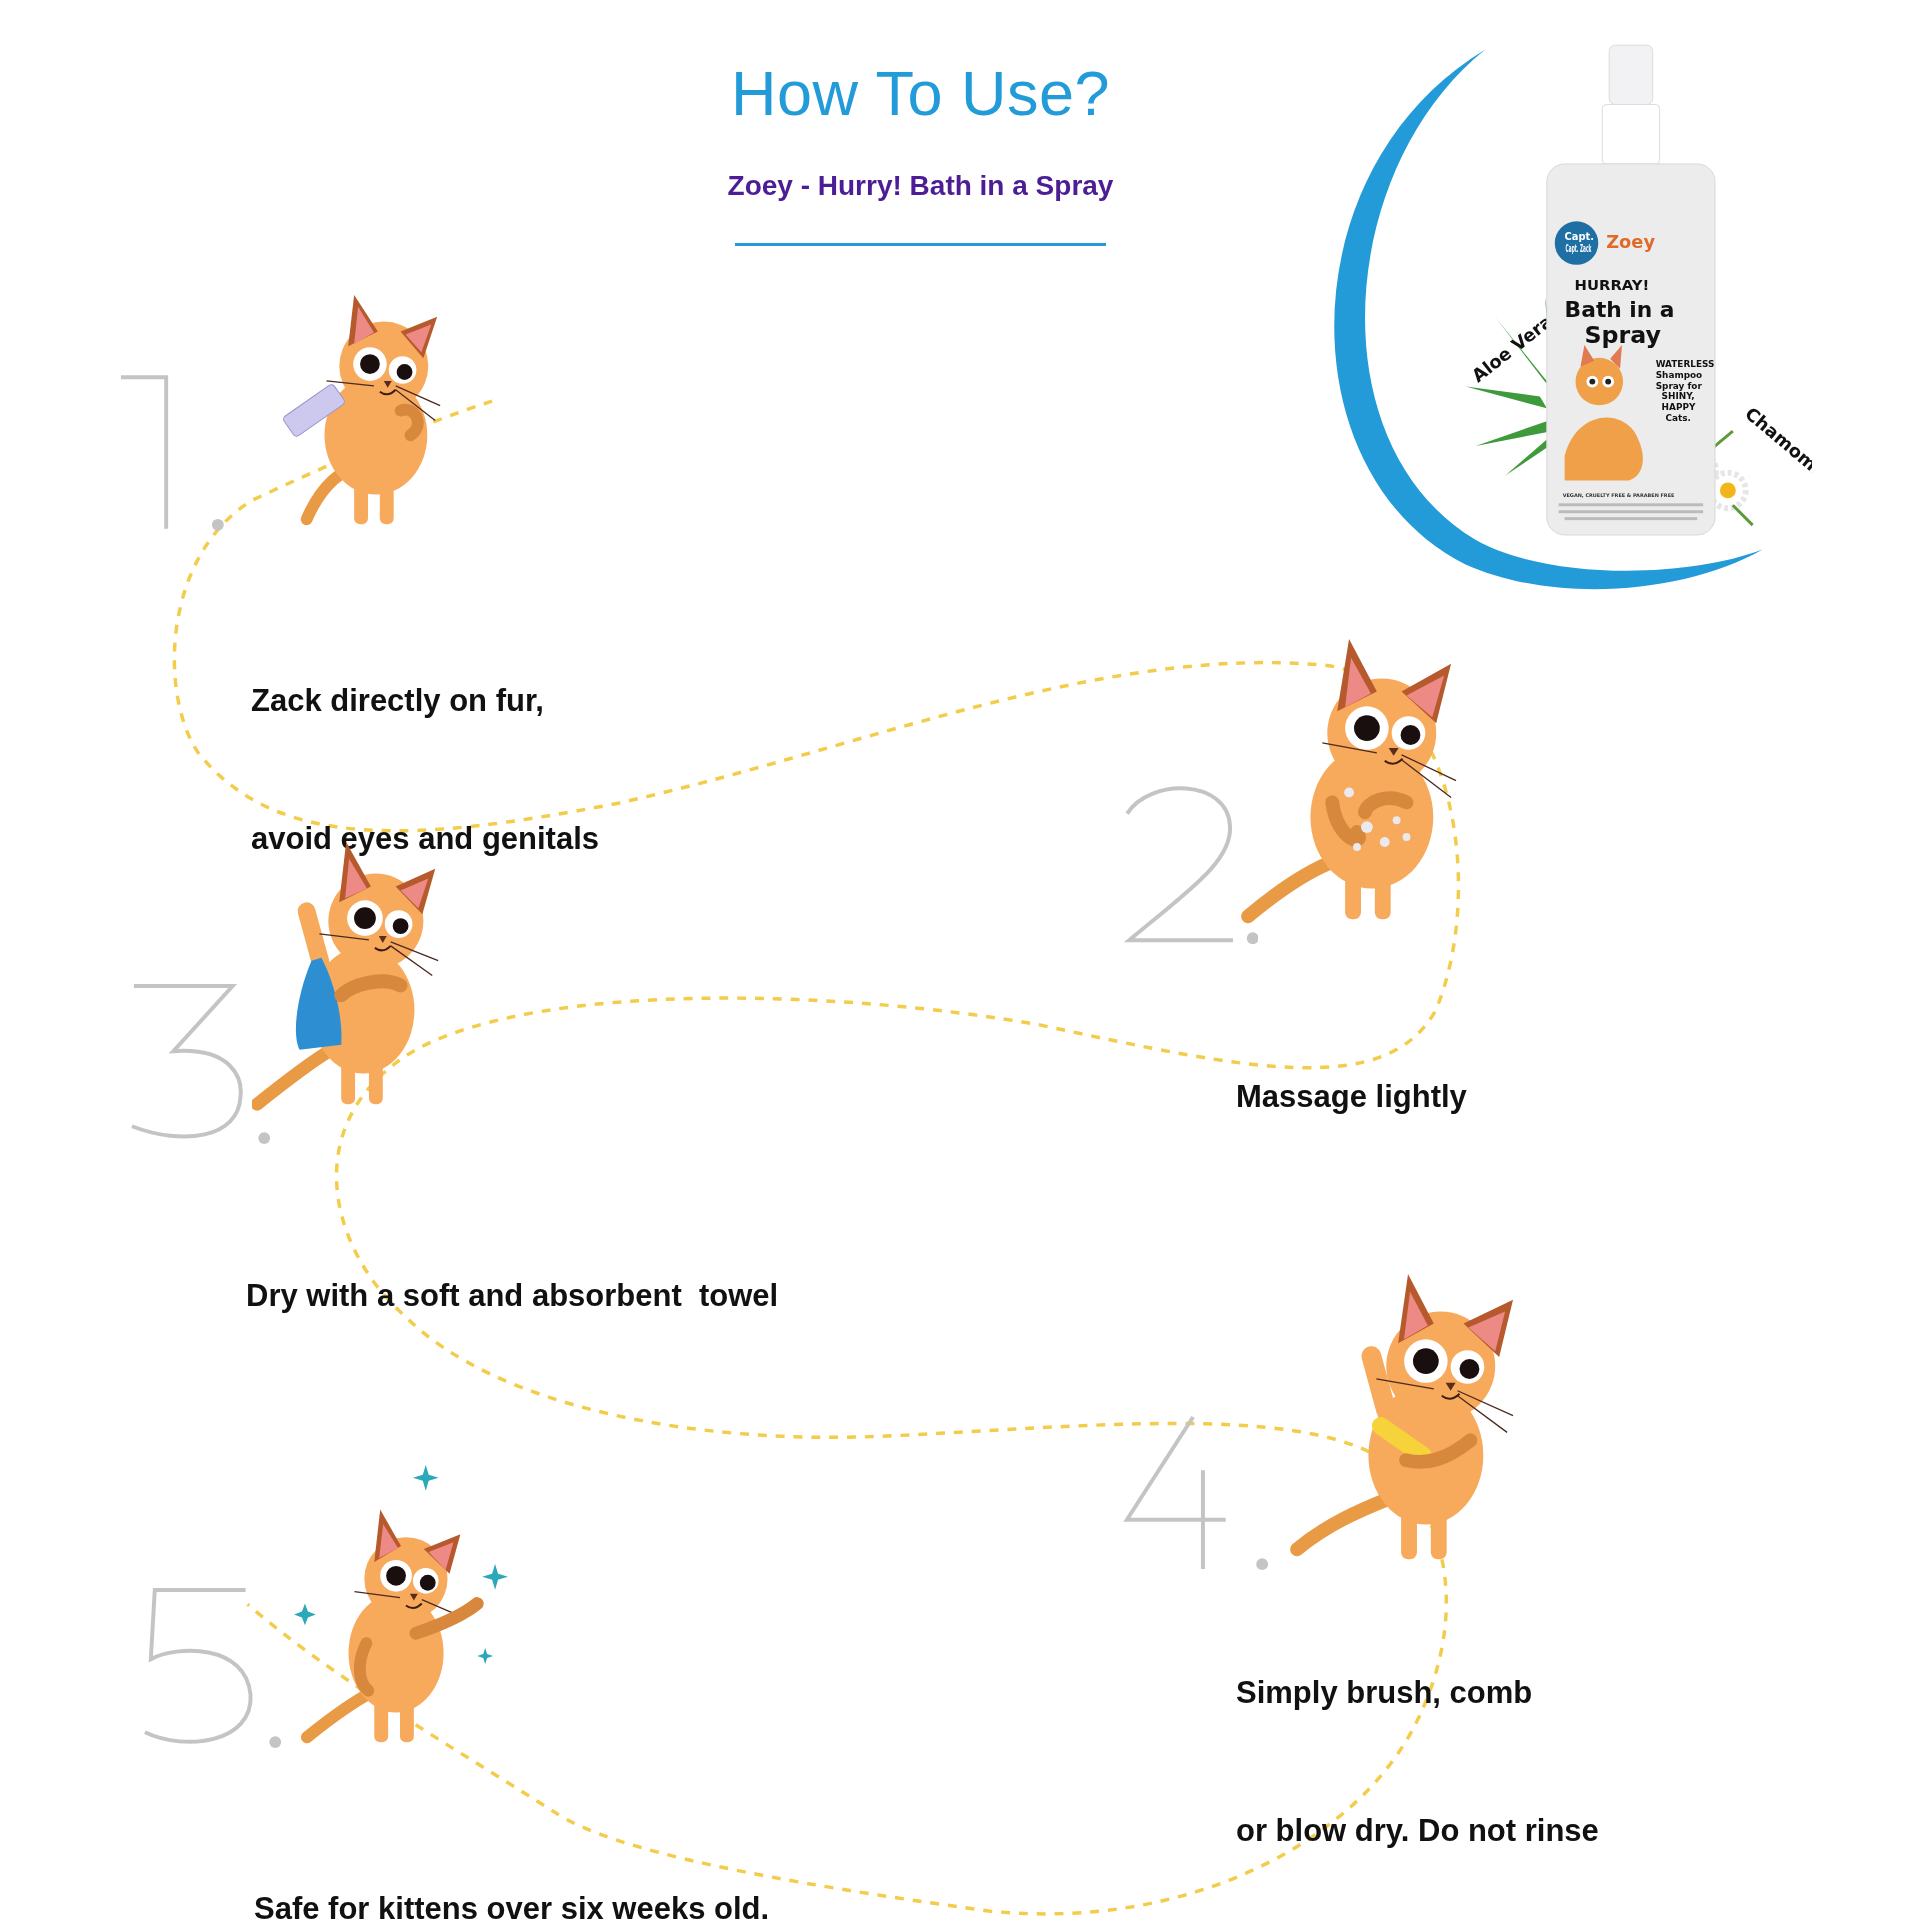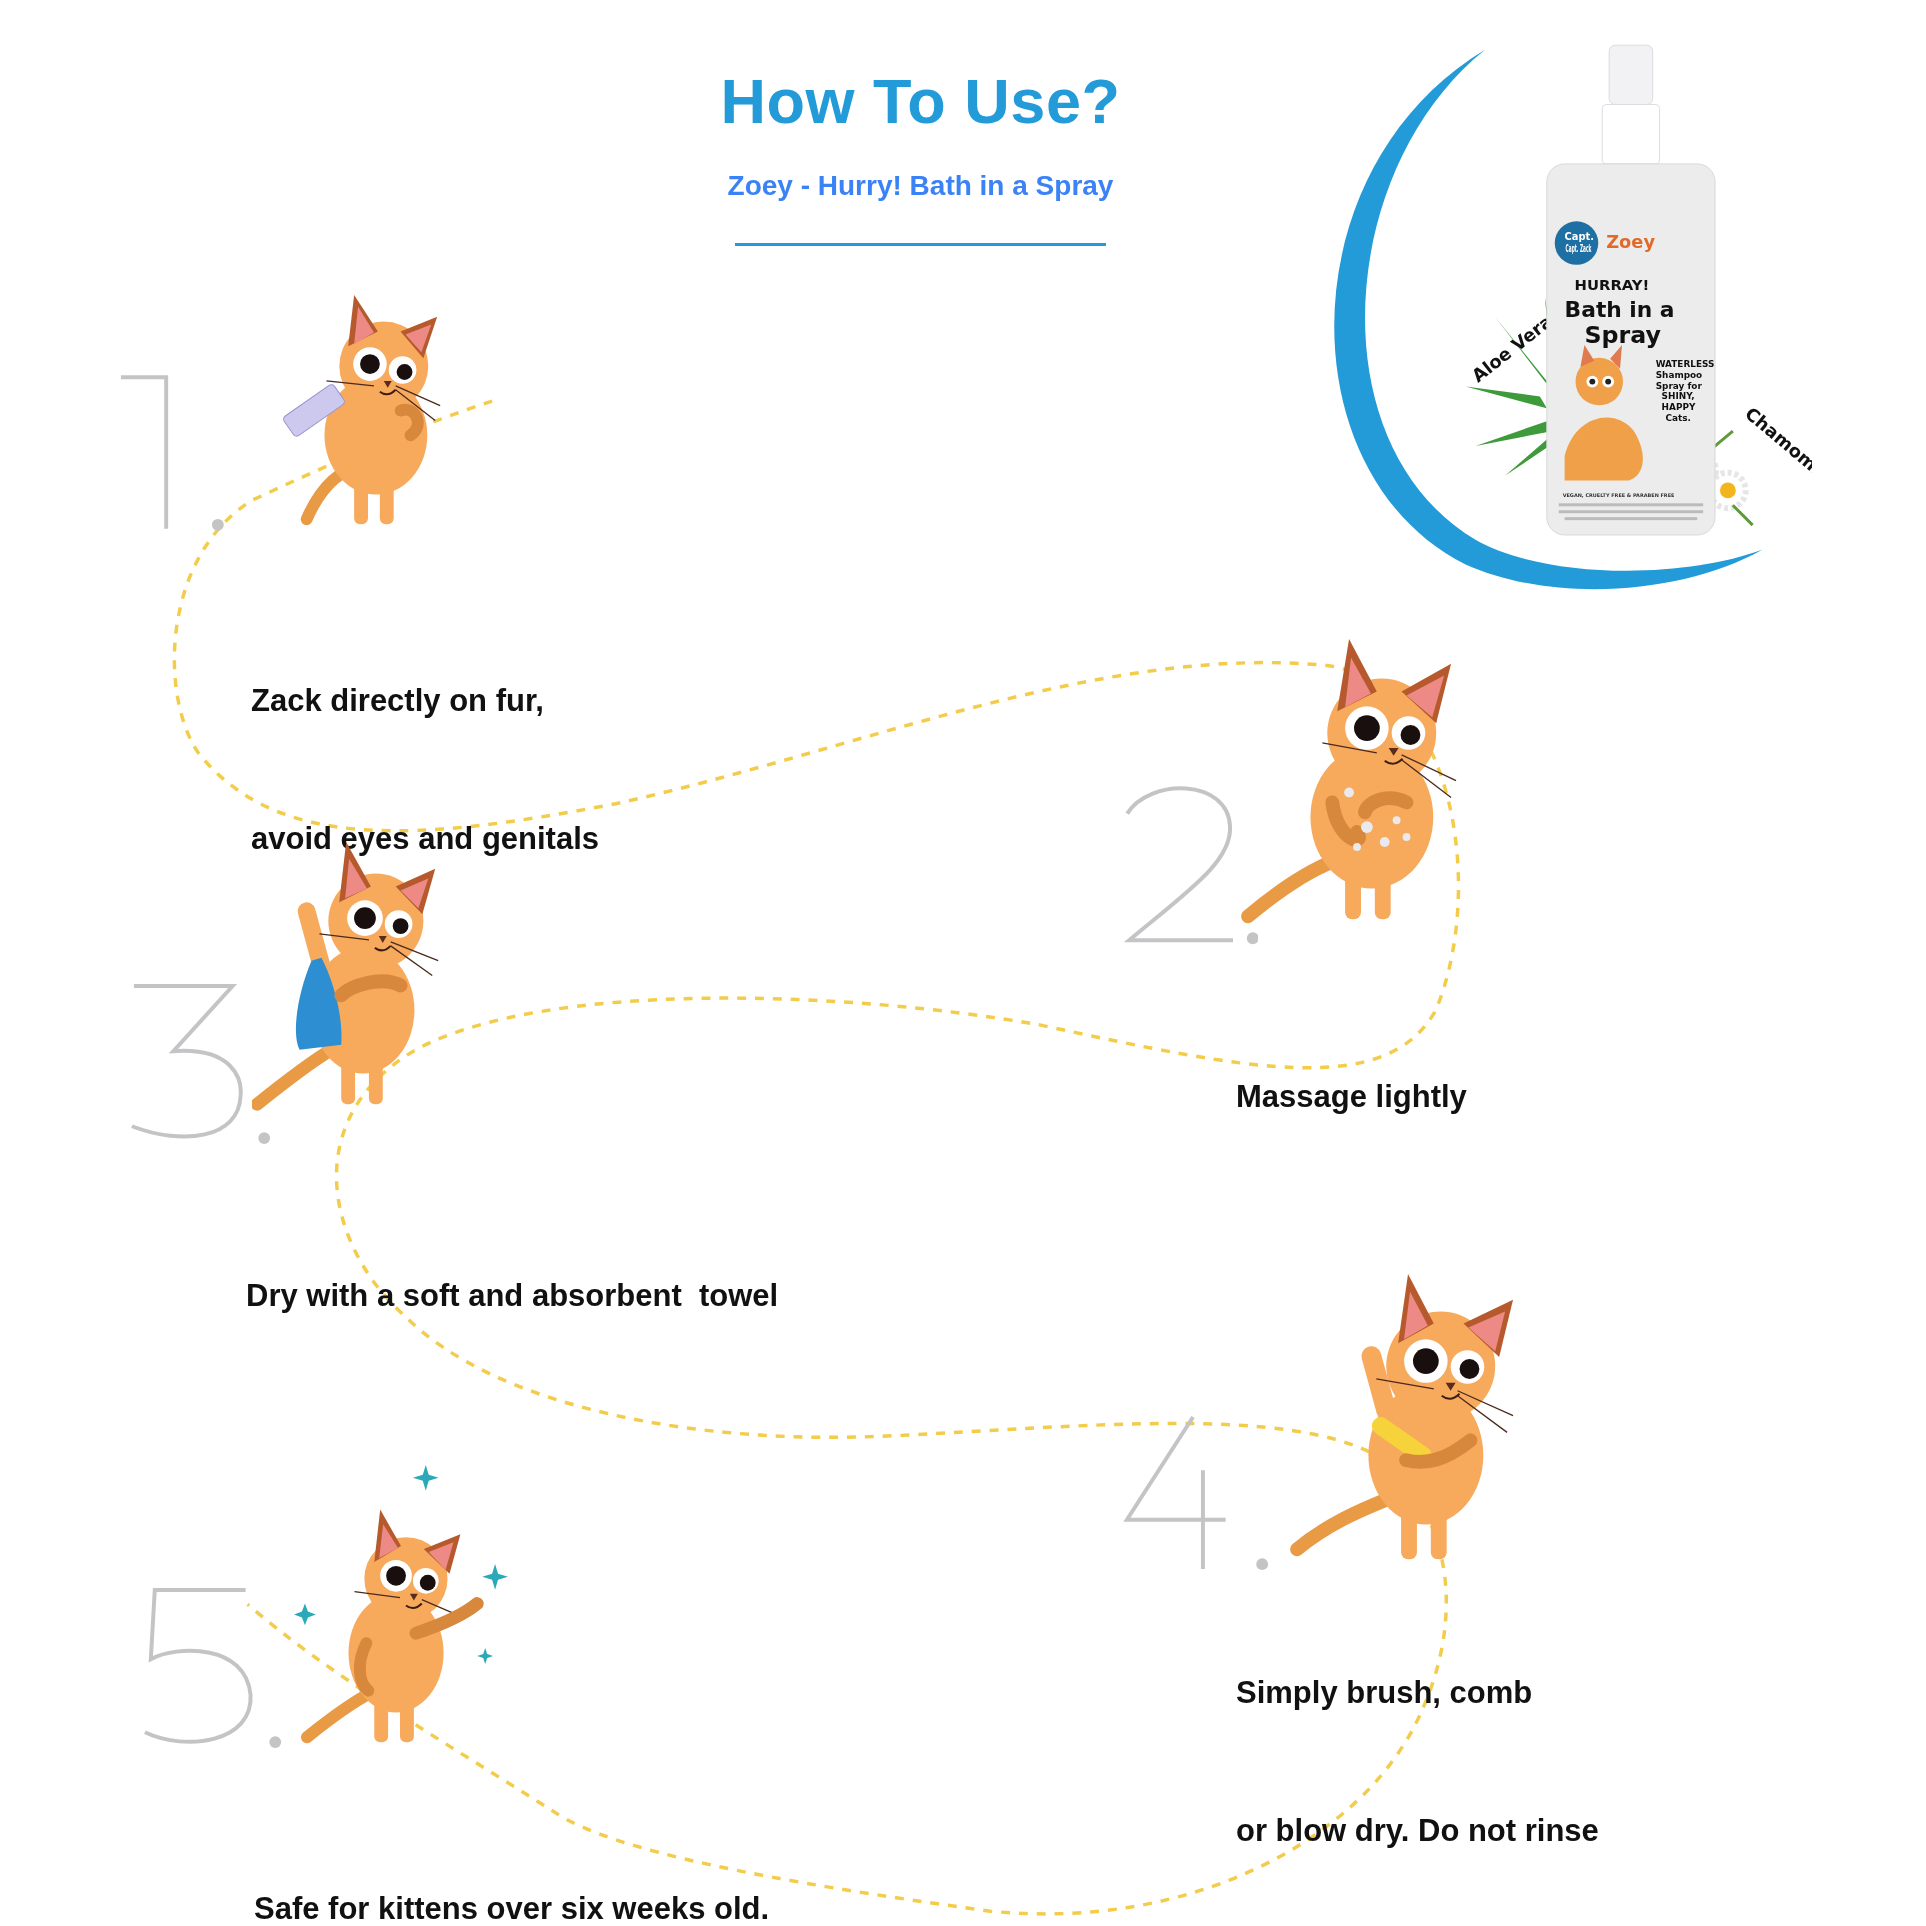--- a/index.html
+++ b/index.html
@@ -1,22 +1,22 @@
 <!DOCTYPE html>
 <html><head>
 <meta charset="utf-8">
 <style>
   html, body { margin: 0; padding: 0; background: #ffffff; }
   body { width: 1927px; height: 1927px; position: relative; overflow: hidden;
          font-family: "Liberation Sans", "DejaVu Sans", sans-serif; color: #111; }
   .abs { position: absolute; }
-  #title { left: 0; width: 1841px; top: 65px; text-align: center; font-size: 63px; font-weight: 700;
+  #title { left: 0; width: 1841px; top: 57px; text-align: center; font-size: 63px; font-weight: 400;
            color: #239BD8; letter-spacing: 0.5px; }
   #subtitle { left: 0; width: 1841px; top: 170px; text-align: center; font-size: 28px; font-weight: 700;
-              color: #3b82f6; }
+              color: #4c1d95; }
   #underline { left: 735px; top: 243px; width: 371px; height: 3px; background: #239BD8; }
   .step-text { font-size: 31px; line-height: 46px; font-weight: 600; color: #111; white-space: pre; }
   .step-text div { white-space: pre; }
   svg.layer { position: absolute; left: 0; top: 0; }
   .numeral { position: absolute; }
   .product { position: absolute; }
 </style>
 </head>
 <body>
 

